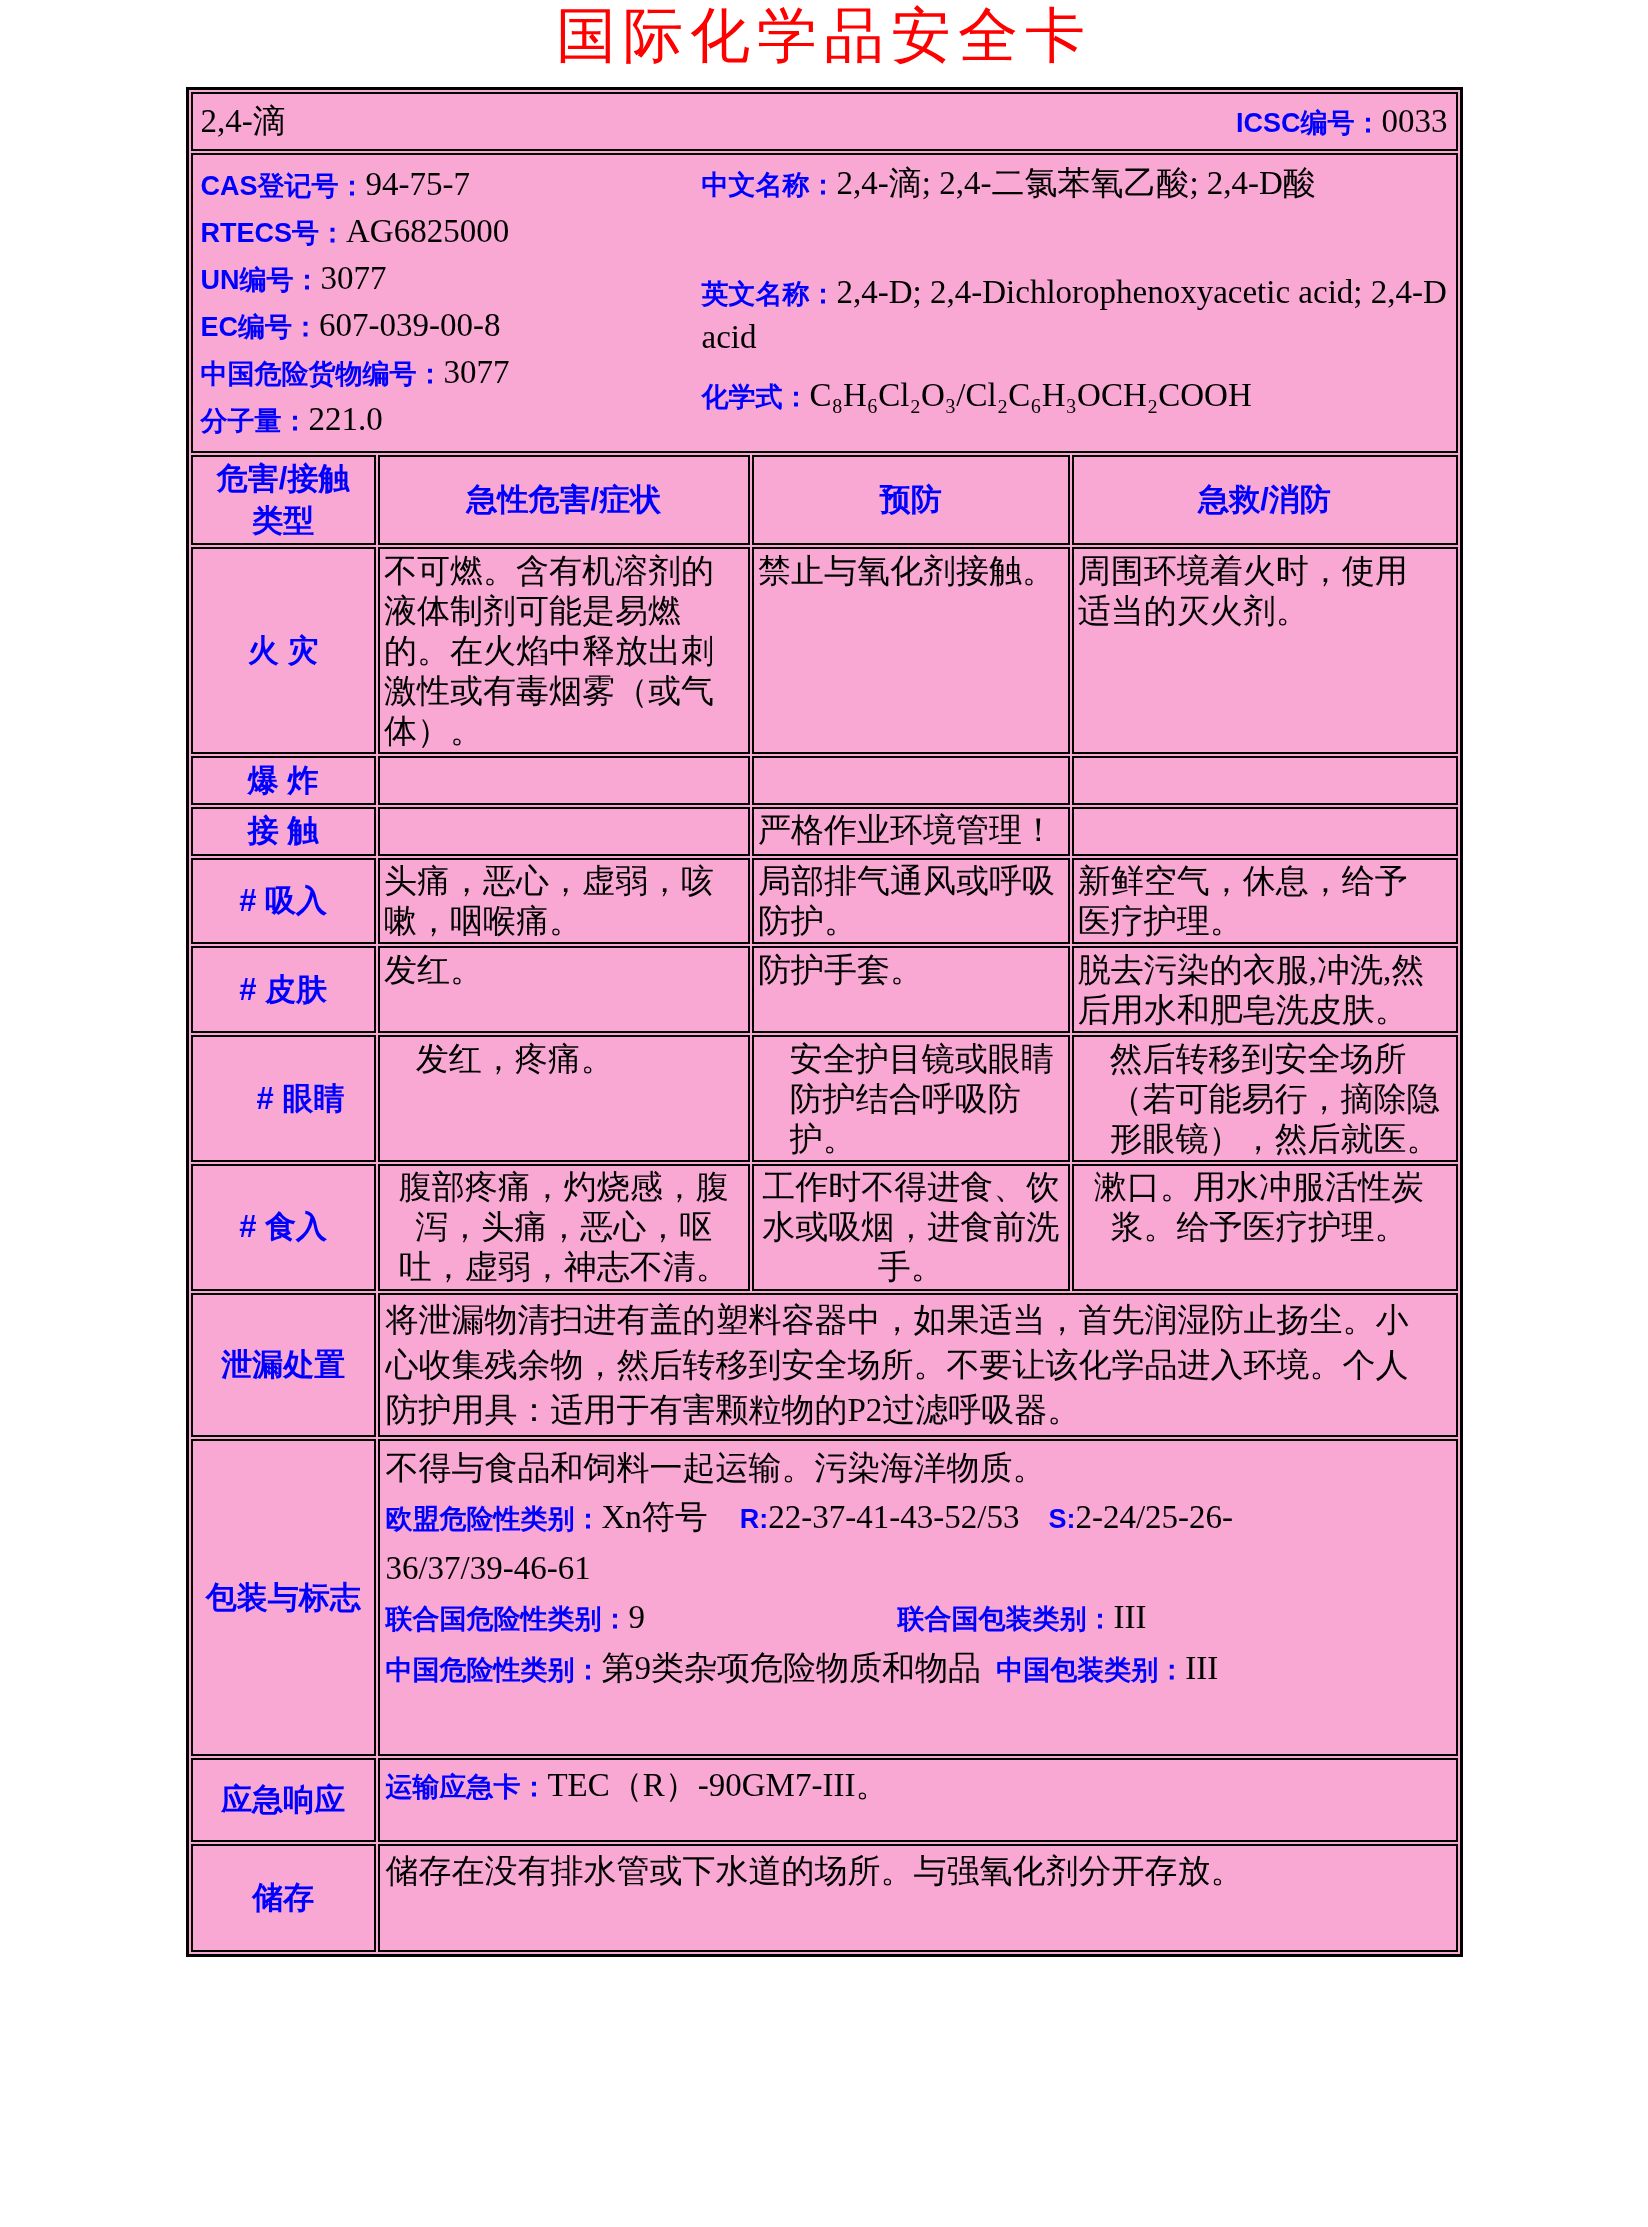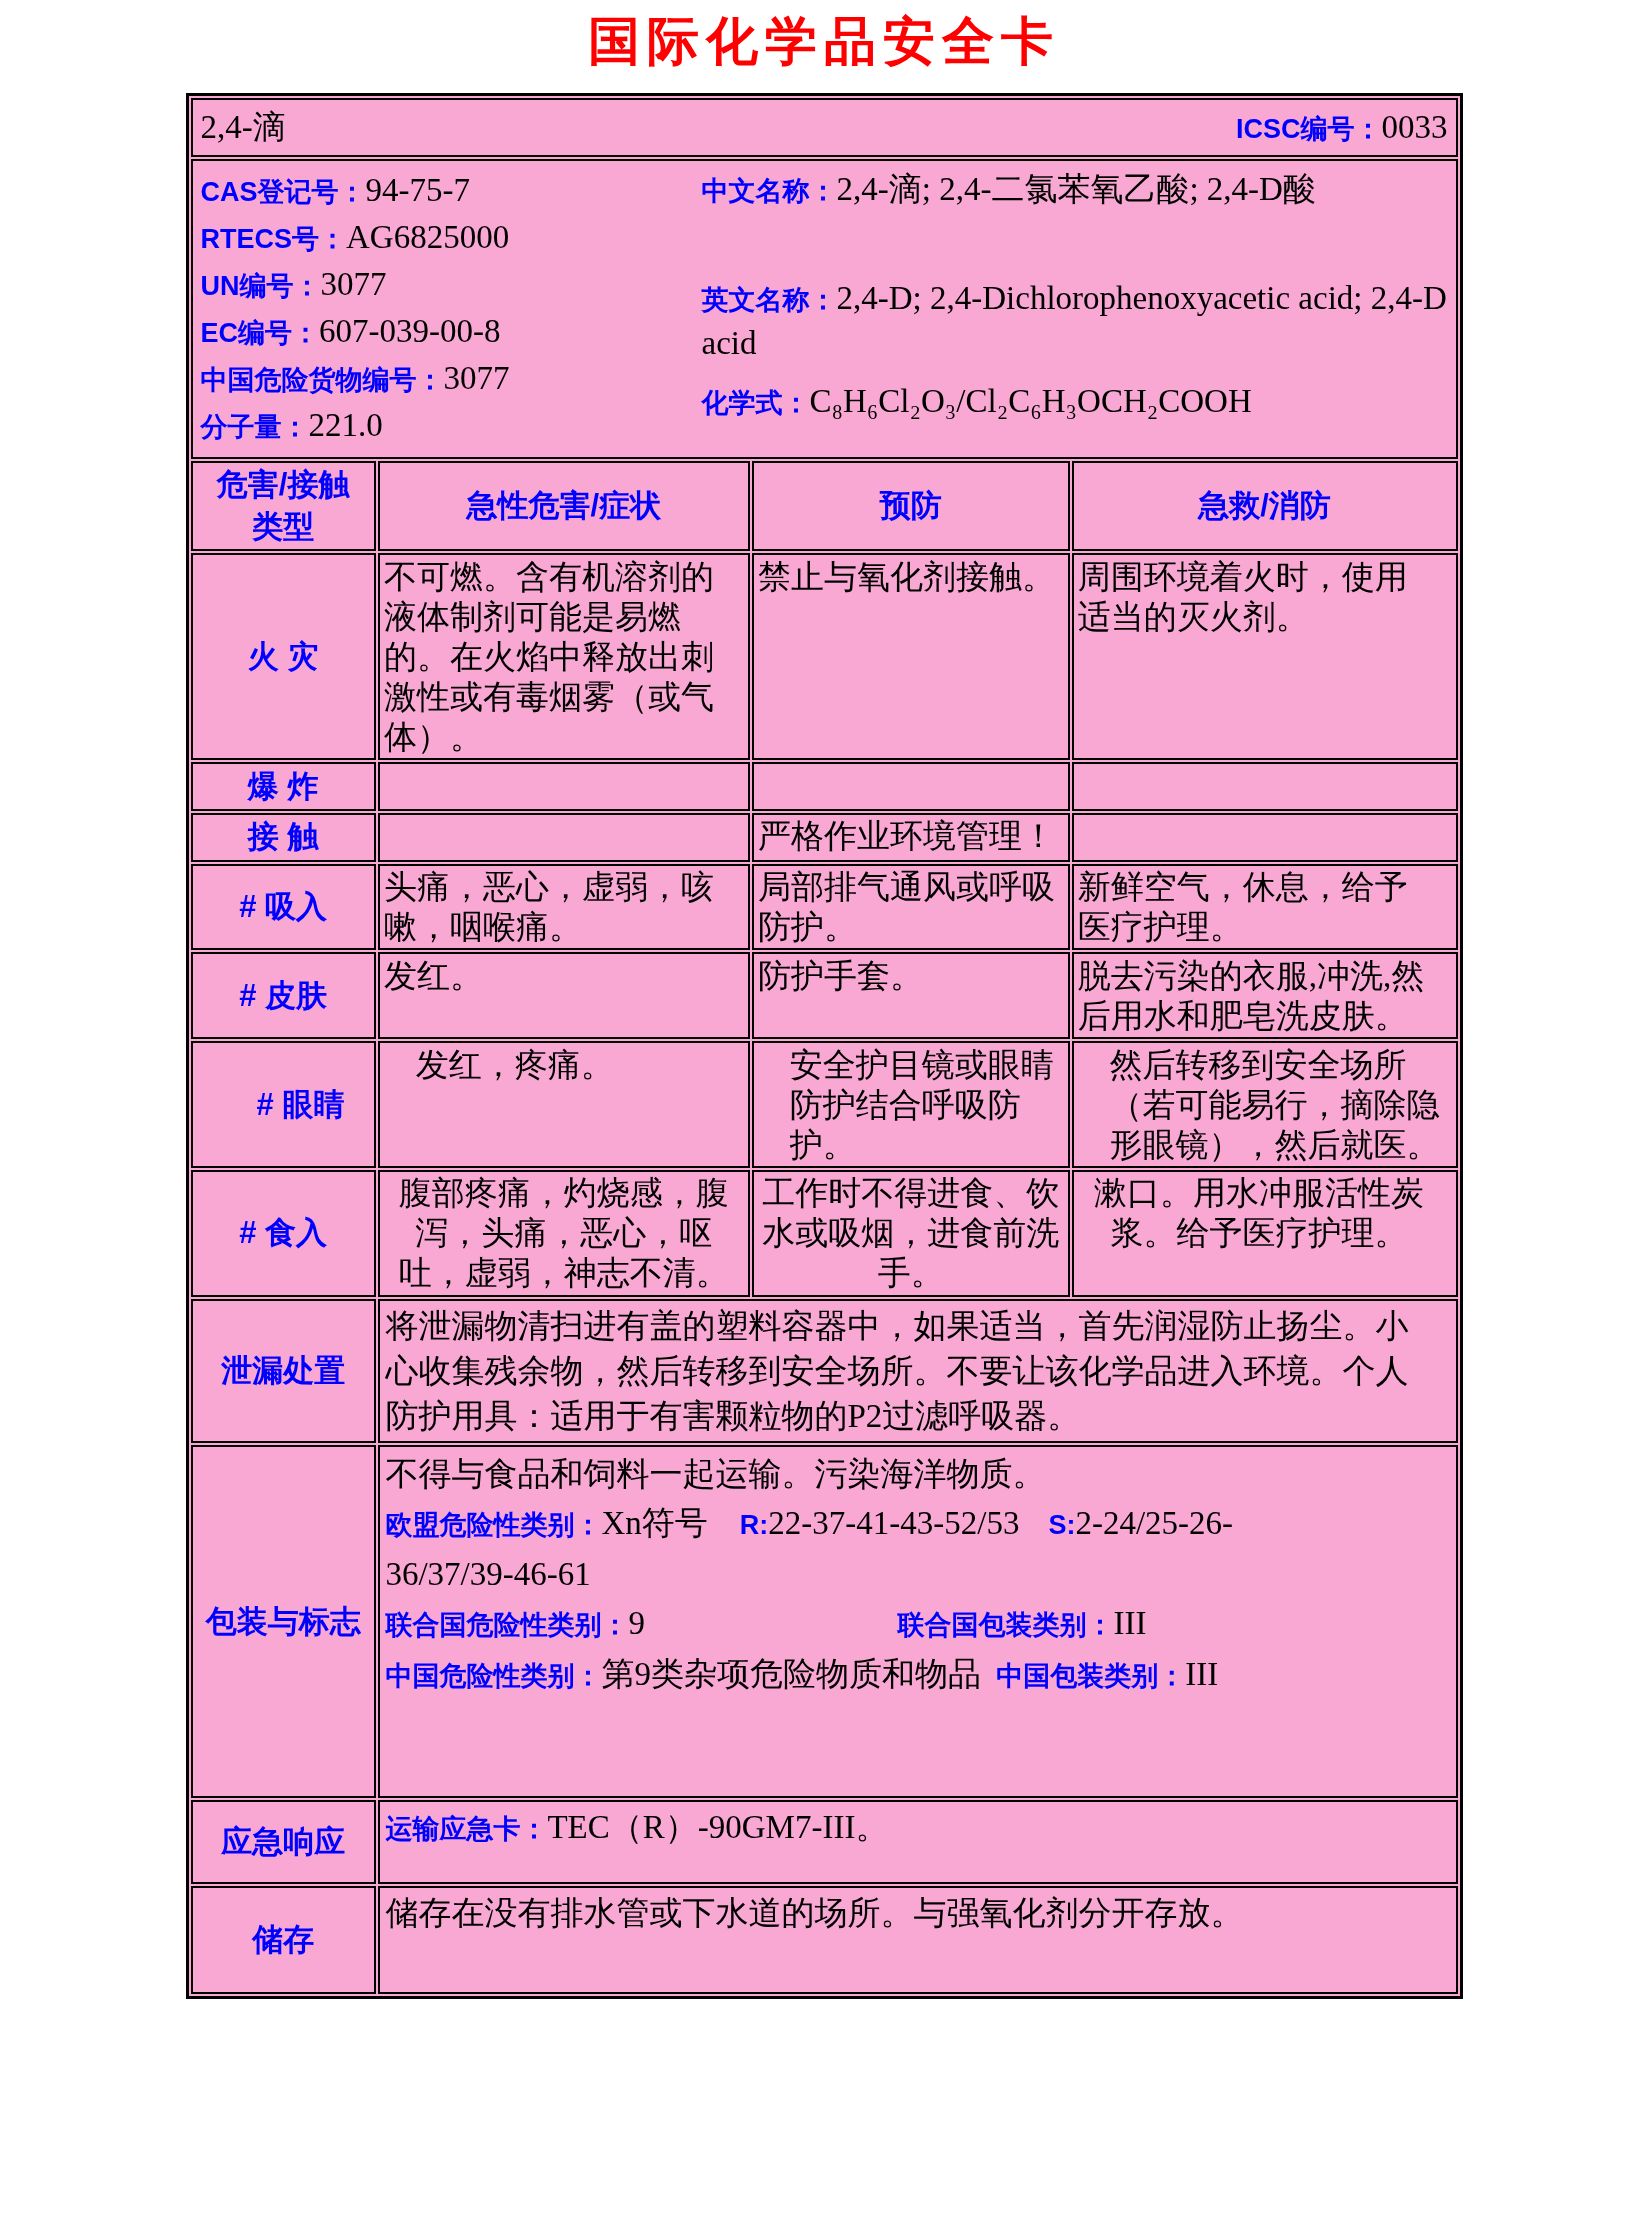--- a/index.html
+++ b/index.html
@@ -3,23 +3,23 @@
 <meta charset="utf-8">
 <style>
   :root { --blue:#0000ff; --red:#ff0000; --ink:#000000; }
   * { box-sizing: border-box; }
   html,body { margin:0; padding:0; }
   body {
     width:1648px; height:2227px; background:#ffffff; color:var(--ink);
     font-family:"Liberation Serif","DejaVu Serif",serif;
   }
   .title {
-    padding-top:11px; text-align:center;
+    padding-top:5px; text-align:center;
     font-family:"Liberation Sans","DejaVu Sans",sans-serif;
-    font-weight:bold; font-size:52px; line-height:61px; letter-spacing:7px;
+    font-weight:normal; font-size:60px; line-height:61px; letter-spacing:7px;
     color:var(--red);
   }
   table.card {
     width:1277px; margin:21px auto 0 auto;
     border:3.5px solid var(--ink);
     border-collapse:separate; border-spacing:2.1px;
     table-layout:fixed; background:#f9a8d4;
   }
   col.c1 { width:14.7%; } col.c2 { width:29.5%; }
   col.c3 { width:25.2%; } col.c4 { width:30.6%; }
@@ -43,21 +43,21 @@
   tr.r-info td { height:273px; }
   tr.r-head td { height:81px; }
   tr.r-fire td { height:198px; }
   tr.r-expl td { height:43px; }
   tr.r-cont td { height:42px; }
   tr.r-inh  td { height:70px; }
   tr.r-skin td { height:75px; }
   tr.r-eye  td { height:120px;padding-left:36px; }
   tr.r-ing  td { height:117px;text-align:center; }
   tr.r-spill td { height:139px; }
-  tr.r-pack td { height:353px; }
+  tr.r-pack td { height:317px; }
   tr.r-em   td { height:84px; }
   tr.r-store td { height:108px; }
   
   .name-flex { display:flex; justify-content:space-between; align-items:center; padding:4.2px 7px; }
   
   .info-flex { display:flex; padding:5.6px 0 5.6px 7px;gap:45px; }
   .info-left { width:456px; flex:none; }
   .info-line { line-height:45px; white-space:nowrap; }
   .info-right { width:766px; flex:none; }
   .zh { line-height:43px; margin-bottom:64px; }

